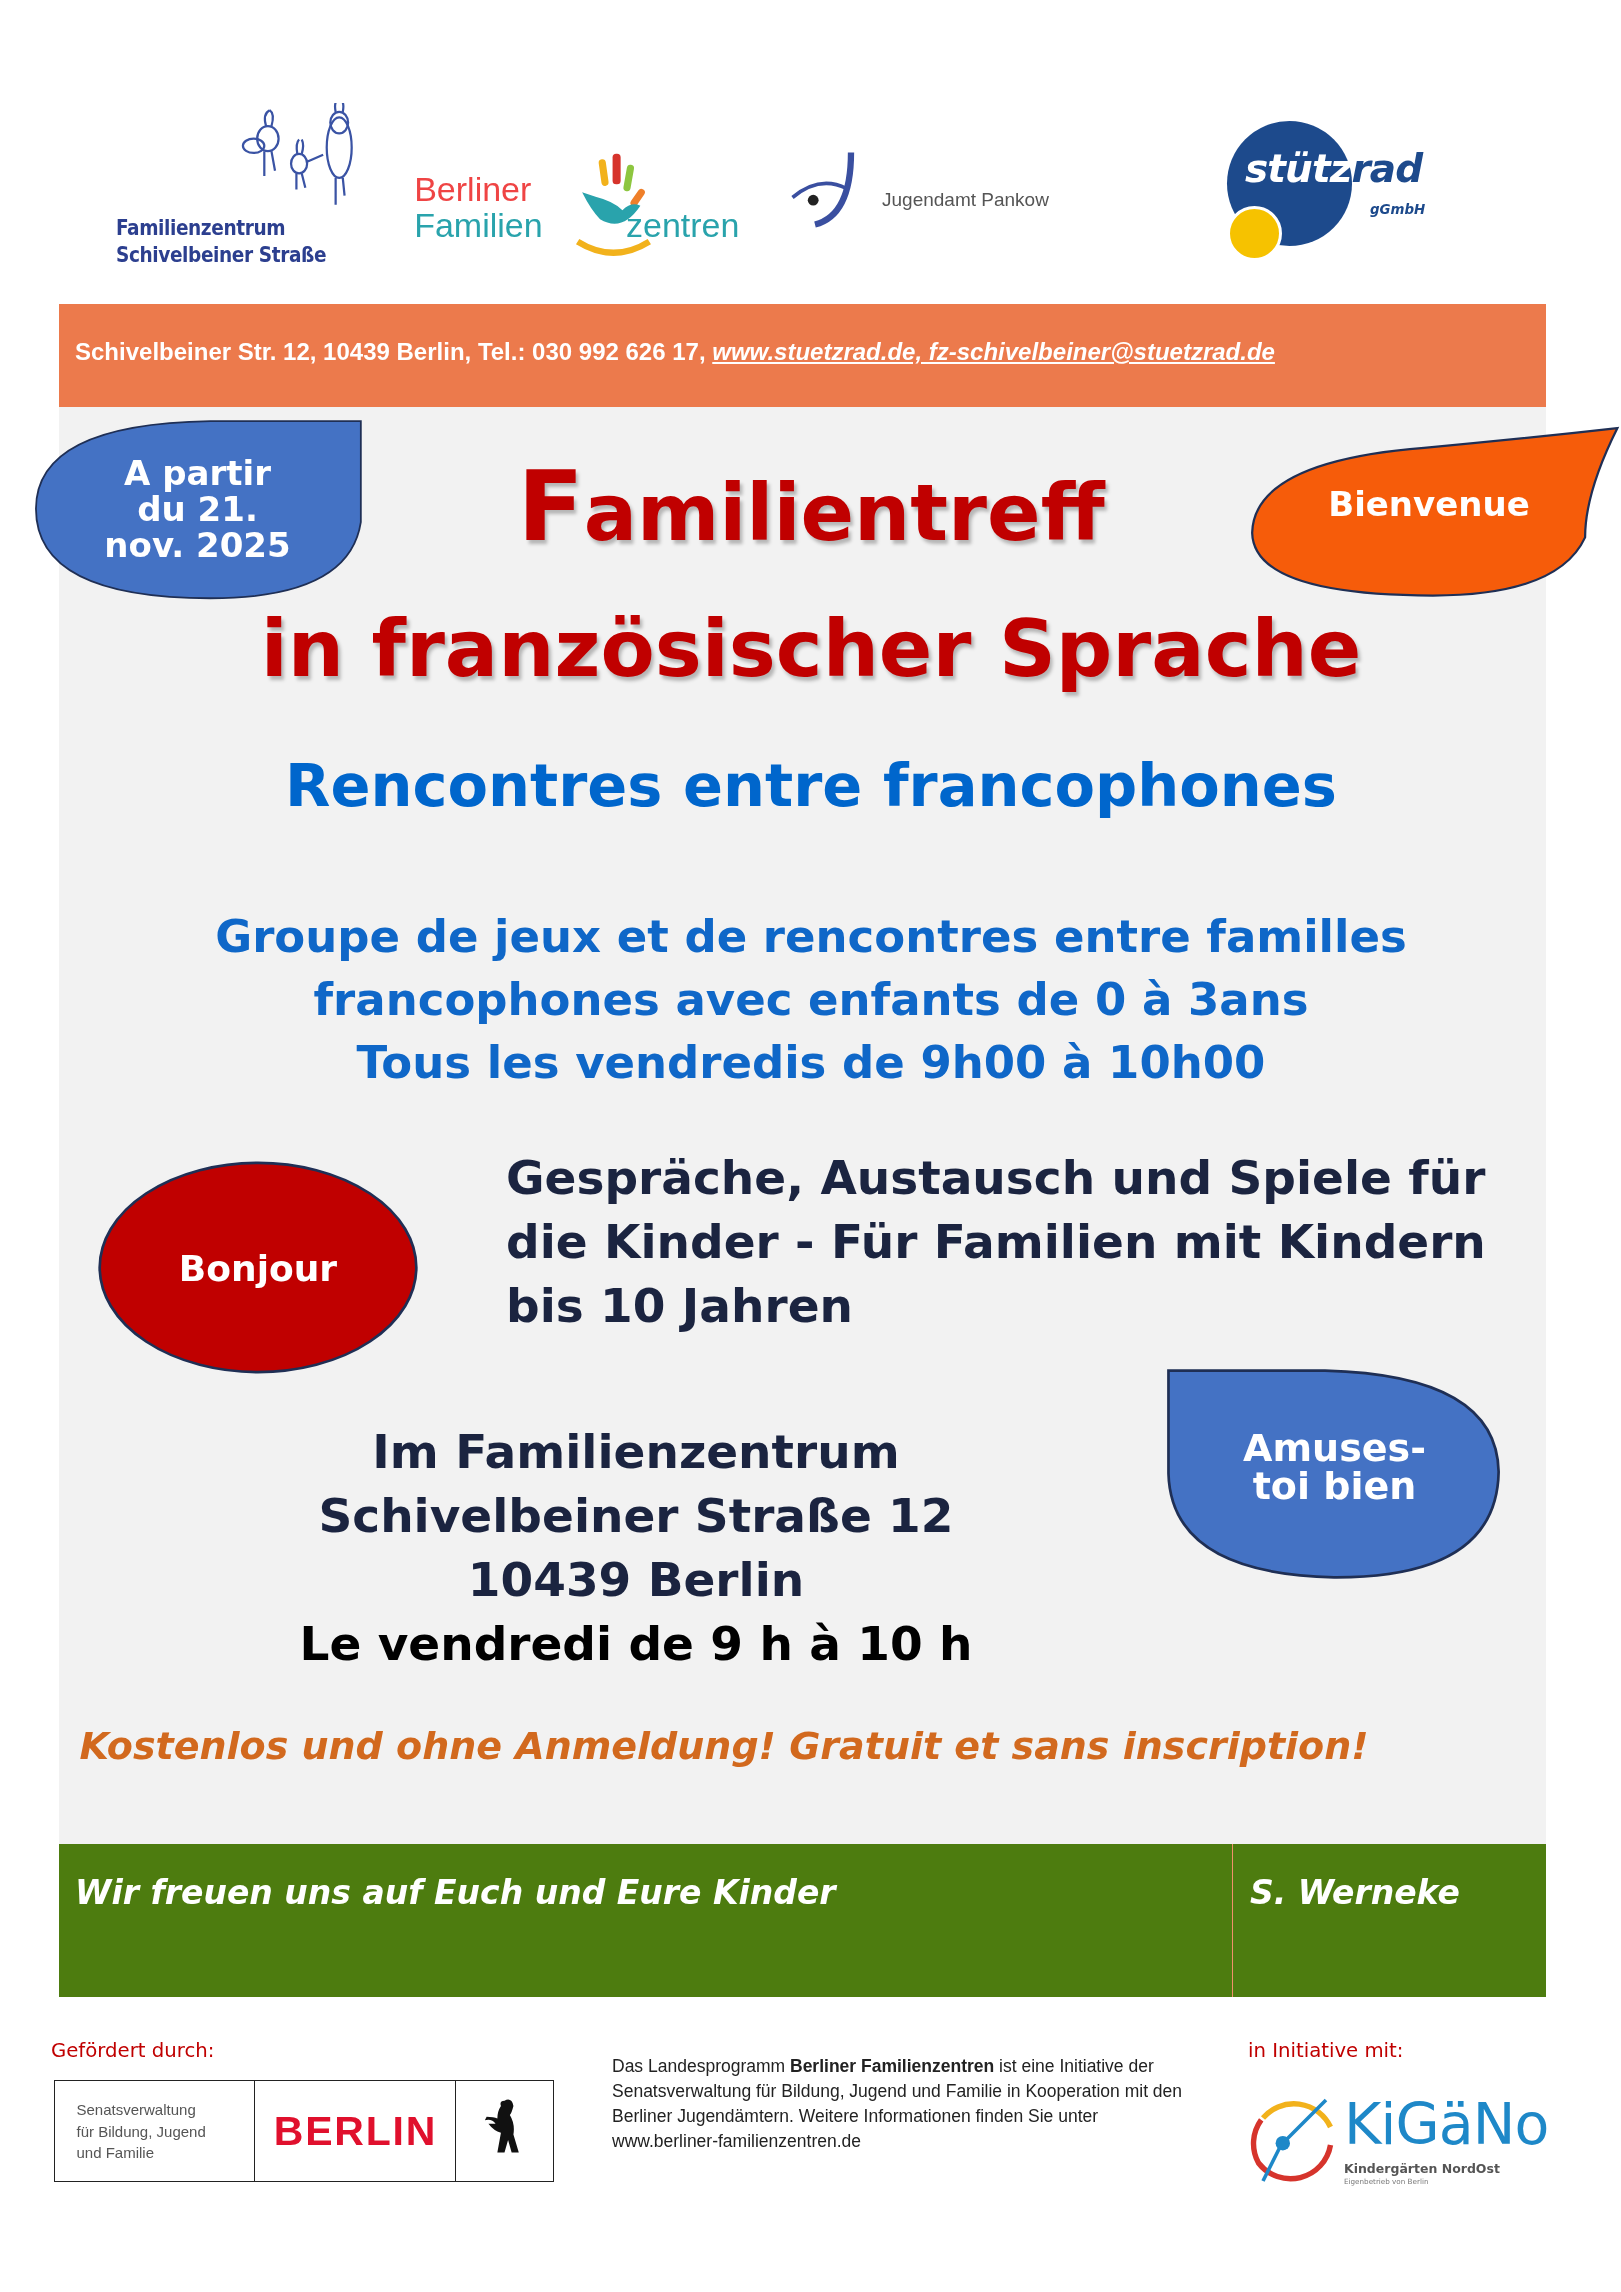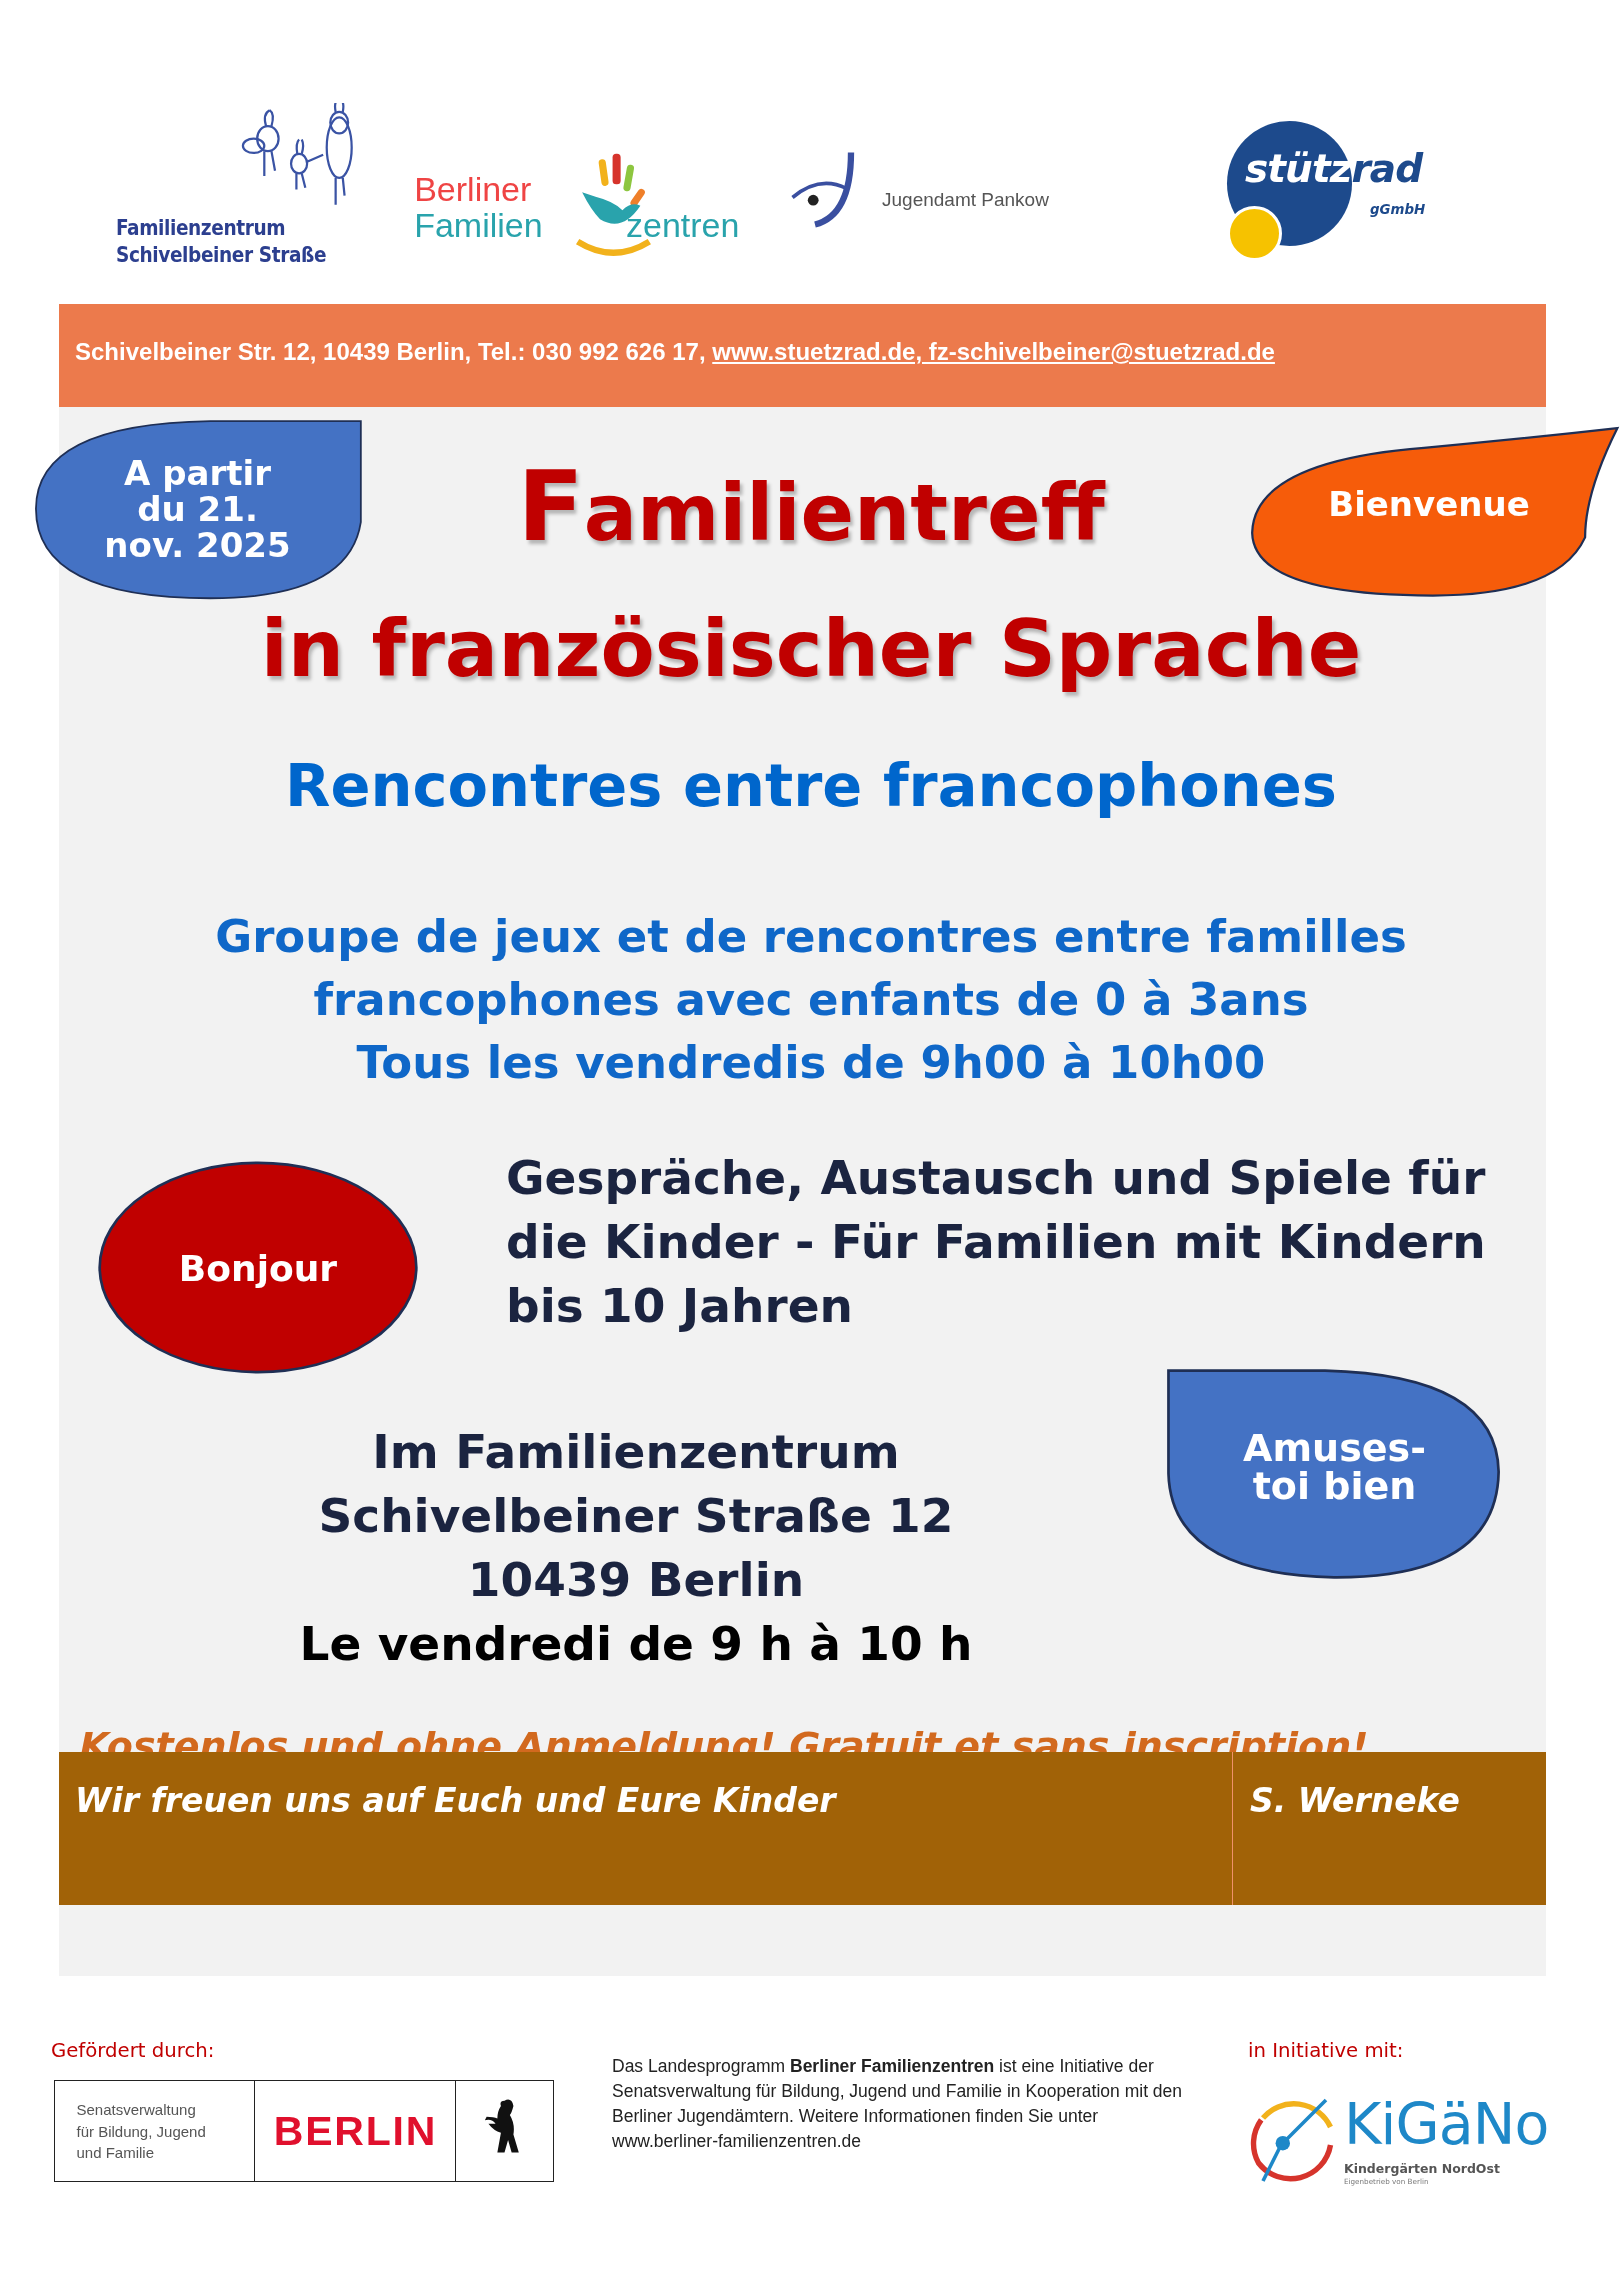--- a/index.html
+++ b/index.html
@@ -26,21 +26,21 @@
   .logo-sr .yel { position:absolute; left:0; top:85px; width:49px; height:49px; border-radius:50%; background:#f6c200; border:3.6px solid #fff; }
   .logo-sr .name { position:absolute; left:18px; top:25px; font-size:39px; font-weight:bold; font-style:italic; color:#fff; white-space:nowrap; letter-spacing:-0.9px; }
   .logo-sr .name .dark { color:#1d4a8c; }
   .logo-sr .g { position:absolute; left:143px; top:81px; font-size:13.4px; font-style:italic; font-weight:bold; color:#1d4a8c; }
 
   
   .panel { left:59px; top:304px; width:1487px; height:1672px; background:#f2f2f2; }
   .hdr { left:59px; top:304px; width:1487px; height:103px; background:#ec7a4c; }
   .hdr .t { position:absolute; left:16px; top:34px; color:#fff; font-weight:bold; font-size:24px;
     font-family:"Liberation Sans",sans-serif; white-space:nowrap; }
-  .hdr .t u { text-decoration:underline; }
+  .hdr .t u { text-decoration:underline;font-style:italic; }
 
   .title1 { left:0; top:457px; width:1622px; text-align:center; color:#c00000; font-weight:bold;
     font-size:79px; line-height:99px; text-shadow:2.7px 3.6px 3.6px rgba(0,0,0,0.25); }
   .title1 .big { font-size:97px; }
   .title2 { left:0; top:600px; width:1622px; text-align:center; color:#c00000; font-weight:bold;
     font-size:79px; line-height:99px; text-shadow:2.7px 3.6px 3.6px rgba(0,0,0,0.25); }
   .sub { left:0; top:751px; width:1622px; text-align:center; color:#0066cc; font-weight:bold; font-size:59px; }
   .groupe { left:0; top:905px; width:1622px; text-align:center; color:#0f67c8; font-weight:bold; font-size:45px; line-height:63px; }
 
   .shape-text { color:#fff; font-weight:bold; text-align:center; position:absolute; }
@@ -48,21 +48,21 @@
   .blob-date { left:27px; top:410px; width:358px; height:193px; }
   .blob-bien { left:1227px; top:421px; width:394px; height:179px; }
   .blob-bonj { left:97px; top:1160px; width:322px; height:215px; }
   .blob-amus { left:1164px; top:1366px; width:340px; height:215px; }
 
   .ger { left:506px; top:1146px; width:1030px; color:#1b2440; font-weight:bold; font-size:47px; line-height:64px; }
   .addr { left:278px; top:1420px; width:716px; text-align:center; color:#1b2440; font-weight:bold; font-size:47px; line-height:64px; }
   .addr .last { color:#000; }
   .free { left:0; top:1724px; width:1448px; text-align:center; color:#d2691e; font-weight:bold; font-style:italic; font-size:38px; }
 
-  .ftr { left:59px; top:1752px; width:1487px; height:153px; background:#a16207; }
+  .ftr { left:59px; top:1844px; width:1487px; height:153px; background:#4d7c0f; }
   .ftr .div { position:absolute; left:1173px; top:0; width:0.9px; height:153px; background:#f0916a; }
   .ftr .l1 { position:absolute; left:16px; top:29px; color:#fff; font-weight:bold; font-style:italic; font-size:33px; white-space:nowrap; }
   .ftr .l2 { position:absolute; left:25px; top:90px; color:#fff; font-weight:bold; font-style:italic; font-size:33px; white-space:nowrap; }
   .ftr .sig { position:absolute; left:1191px; top:29px; color:#fff; font-weight:bold; font-style:italic; font-size:33px; white-space:nowrap; }
 
   
   .gef { left:51px; top:2039px; color:#c00000; font-size:19.7px; }
   .senat { left:54px; top:2080px; width:498px; height:100px; border:1.8px solid #222; background:#fff; }
   .senat .c1 { position:absolute; left:0; top:0; width:199px; height:100px; border-right:1.8px solid #222; }
   .senat .c1 .t { position:absolute; left:21.5px; top:18px; font-size:15px; line-height:21.5px; color:#555; white-space:pre-line; font-family:"Liberation Sans",sans-serif; }

